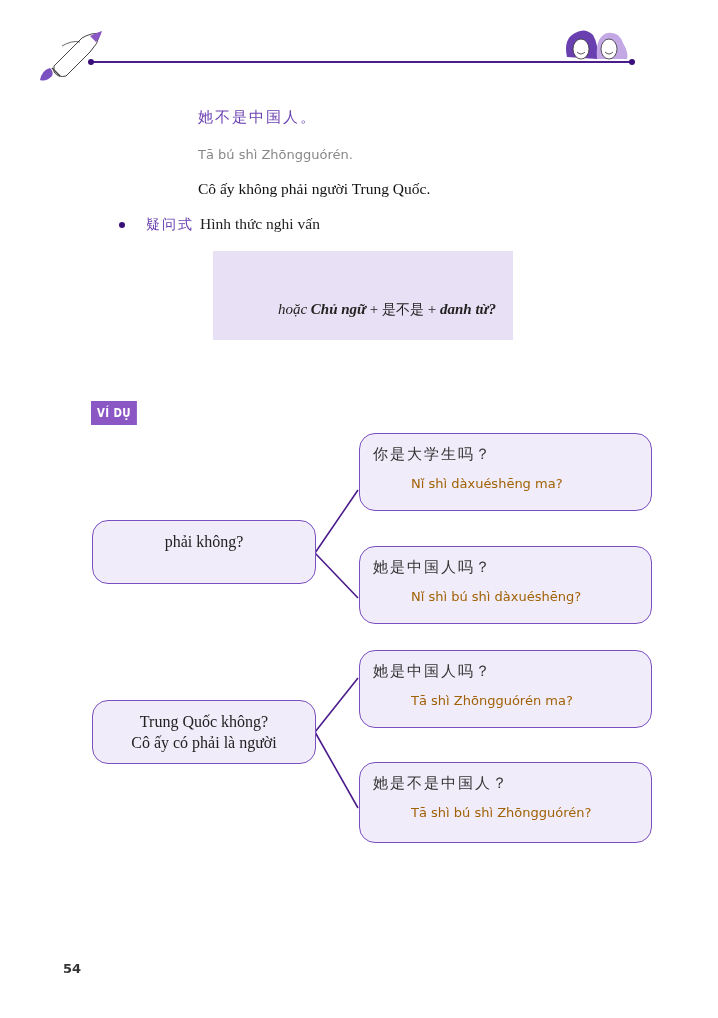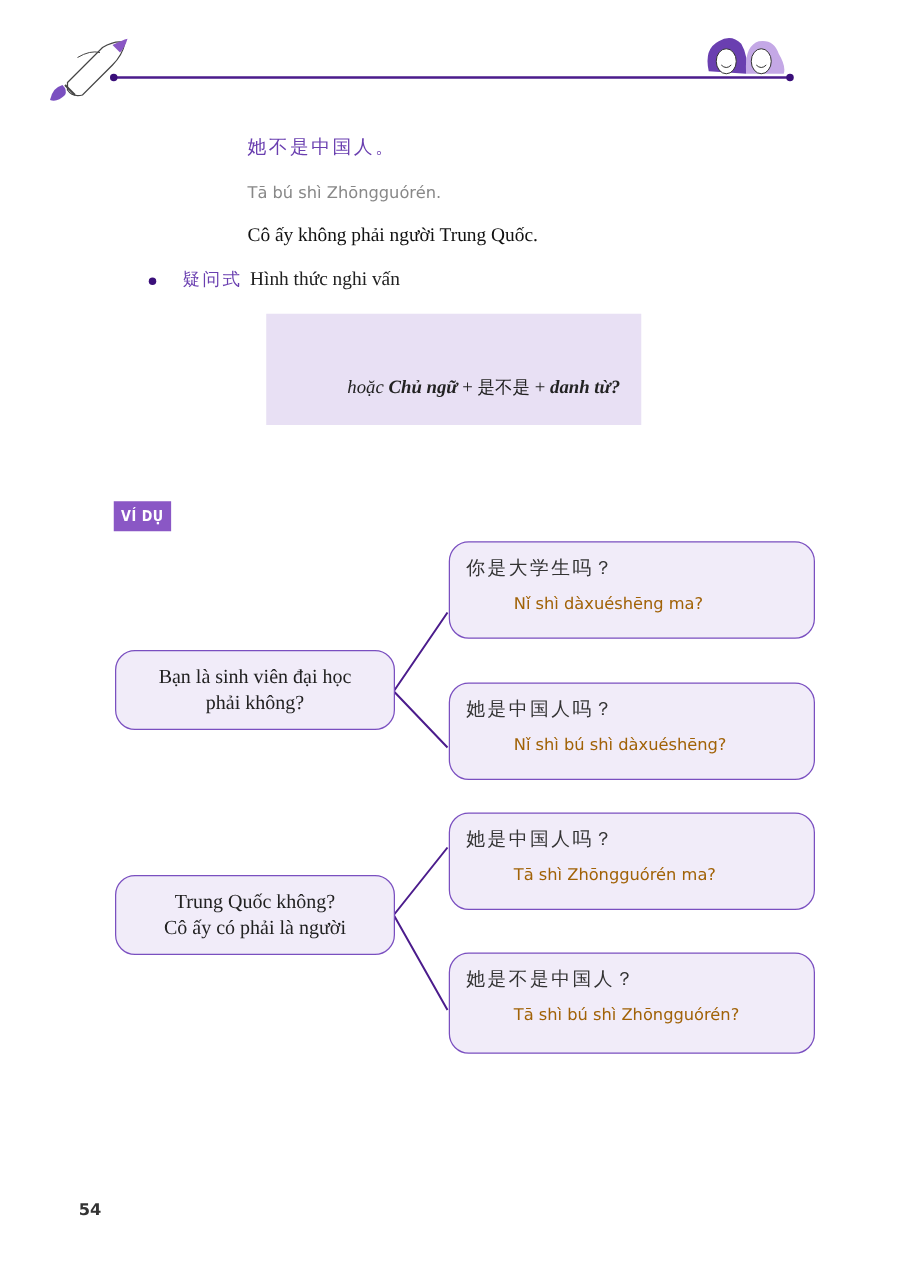--- a/index.html
+++ b/index.html
@@ -70,21 +70,20 @@
 </div>
 
 <div class="vidu">VÍ DỤ</div>
 
 <svg class="connectors">
   <path d="M315 553 L358 490 M315 553 L358 598" stroke="#4b1c8c" stroke-width="1.6" fill="none"></path>
   <path d="M315 732 L358 678 M315 732 L358 808" stroke="#4b1c8c" stroke-width="1.6" fill="none"></path>
 </svg>
 
 <div class="box left-box" style="left:92px;top:520px;width:224px;height:64px;padding-top:10px;">
-  <div>Bạn là sinh viên đại học</div>
   <div>phải không?</div>
 </div>
 <div class="box right-box" style="left:359px;top:433px;width:293px;height:78px;padding-left:16px;">
   <div class="cn">你是大学生吗？</div>
   <div class="py">Nǐ shì dàxuéshēng ma?</div>
 </div>
 <div class="box right-box" style="left:359px;top:546px;width:293px;height:78px;">
   <div class="cn">她是中国人吗？</div>
   <div class="py">Nǐ shì bú shì dàxuéshēng?</div>
 </div>

